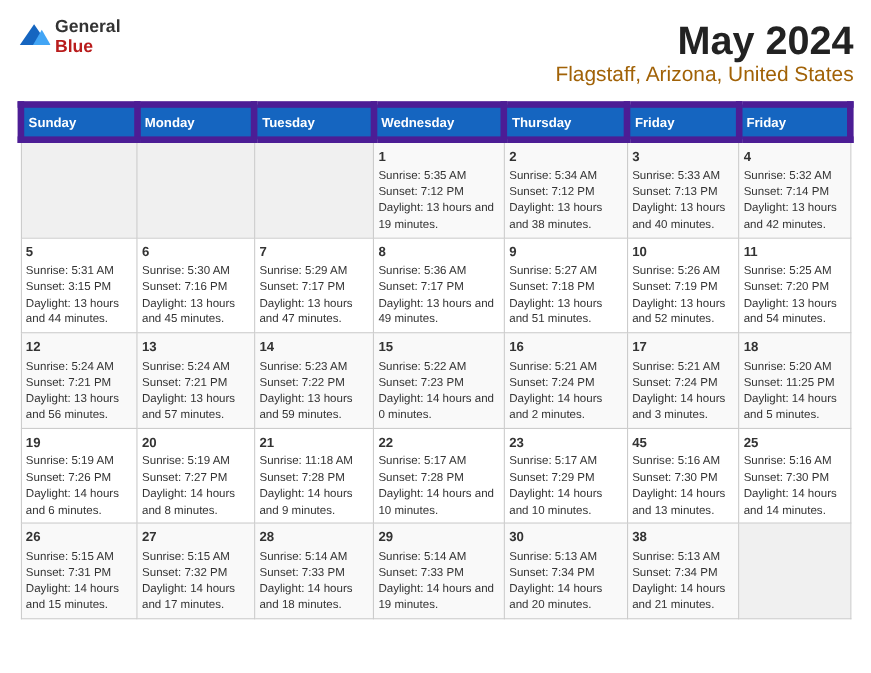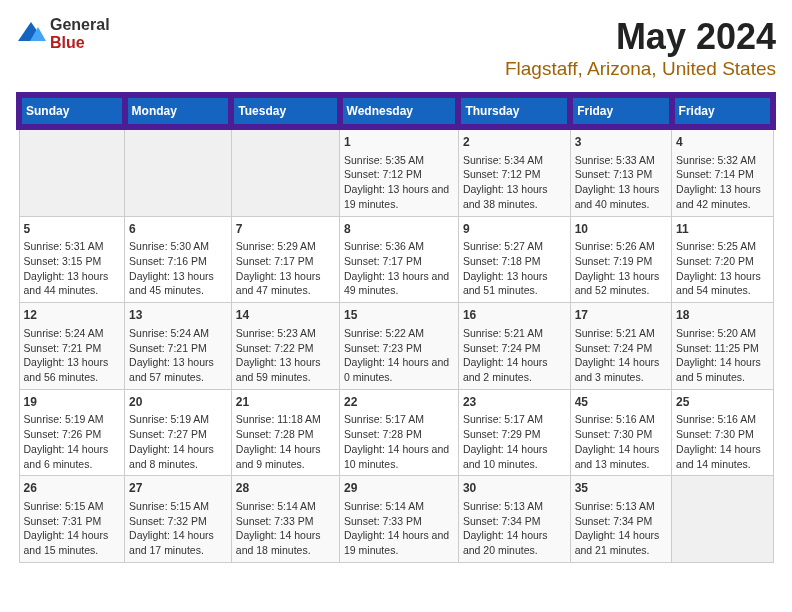--- a/index.html
+++ b/index.html
@@ -308,21 +308,21 @@
         <span>Sunset: 7:33 PM</span><br>
         <span>Daylight: 14 hours and 19 minutes.</span>
       </td>
         <td>
         <span class="day-num">30</span>
         <span>Sunrise: 5:13 AM</span><br>
         <span>Sunset: 7:34 PM</span><br>
         <span>Daylight: 14 hours and 20 minutes.</span>
       </td>
         <td>
-        <span class="day-num">35</span>
+        <span class="day-num">38</span>
         <span>Sunrise: 5:13 AM</span><br>
         <span>Sunset: 7:34 PM</span><br>
         <span>Daylight: 14 hours and 21 minutes.</span>
       </td>
         <td class="empty-cell"></td>
       </tr>
     </tbody>
 </table>
 
 </body></html>

